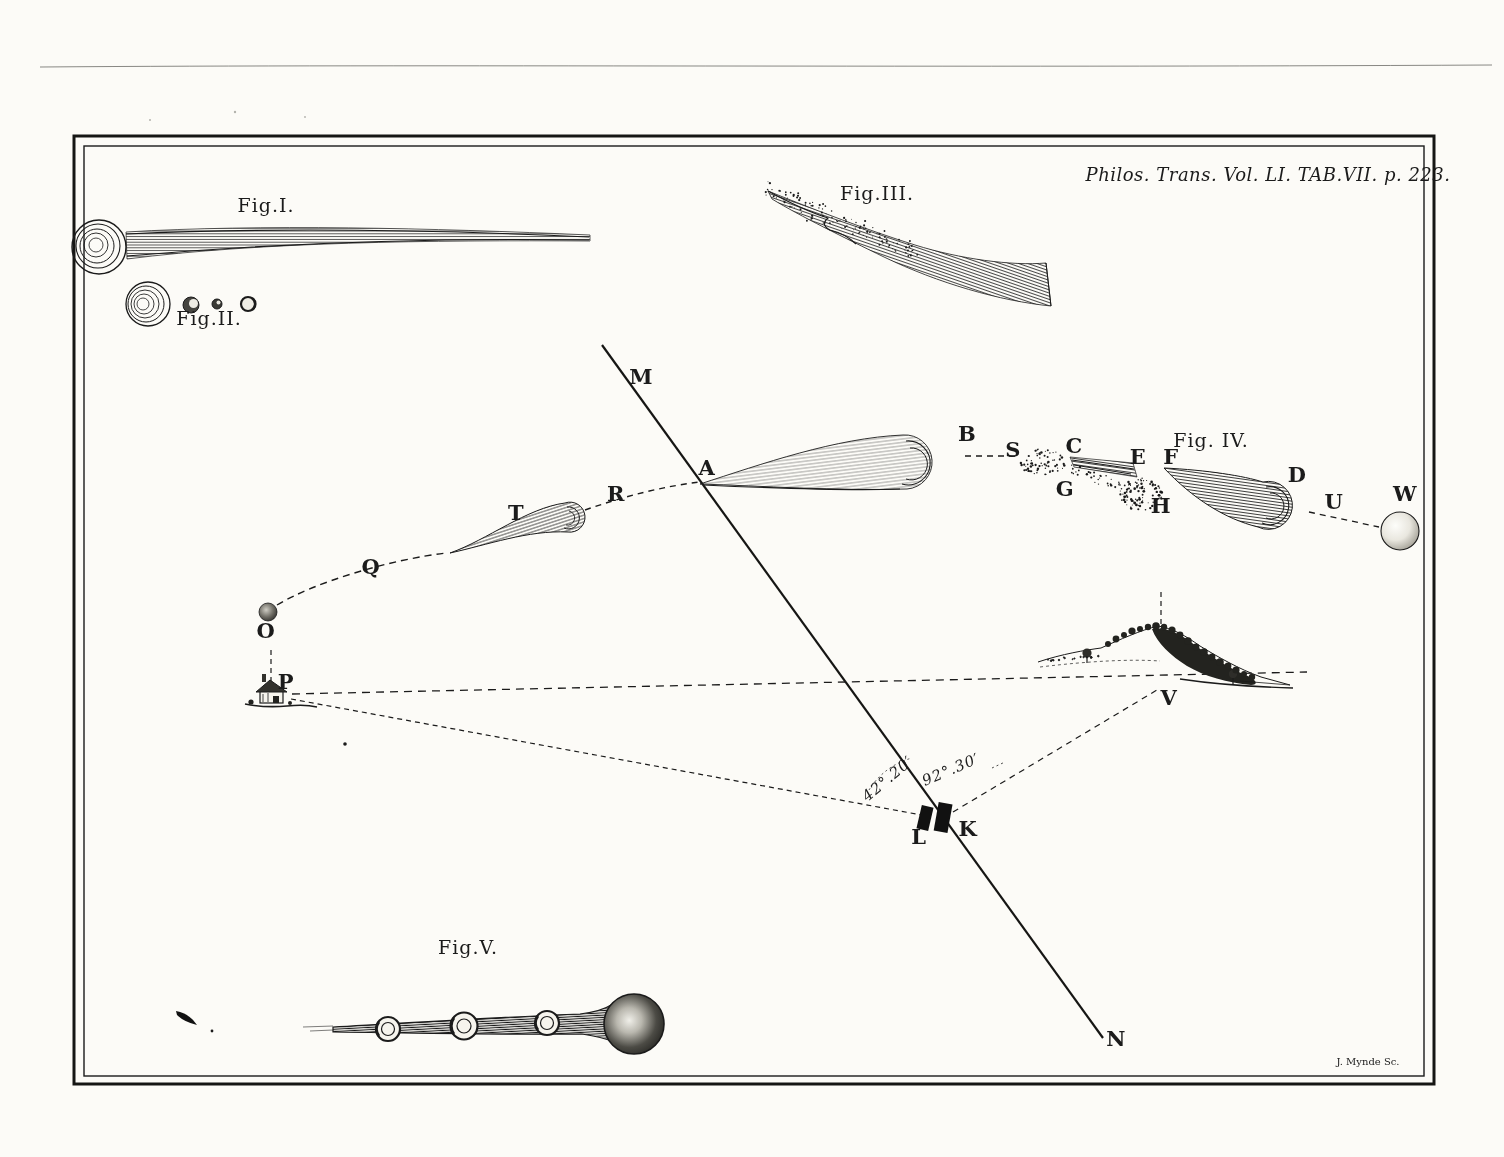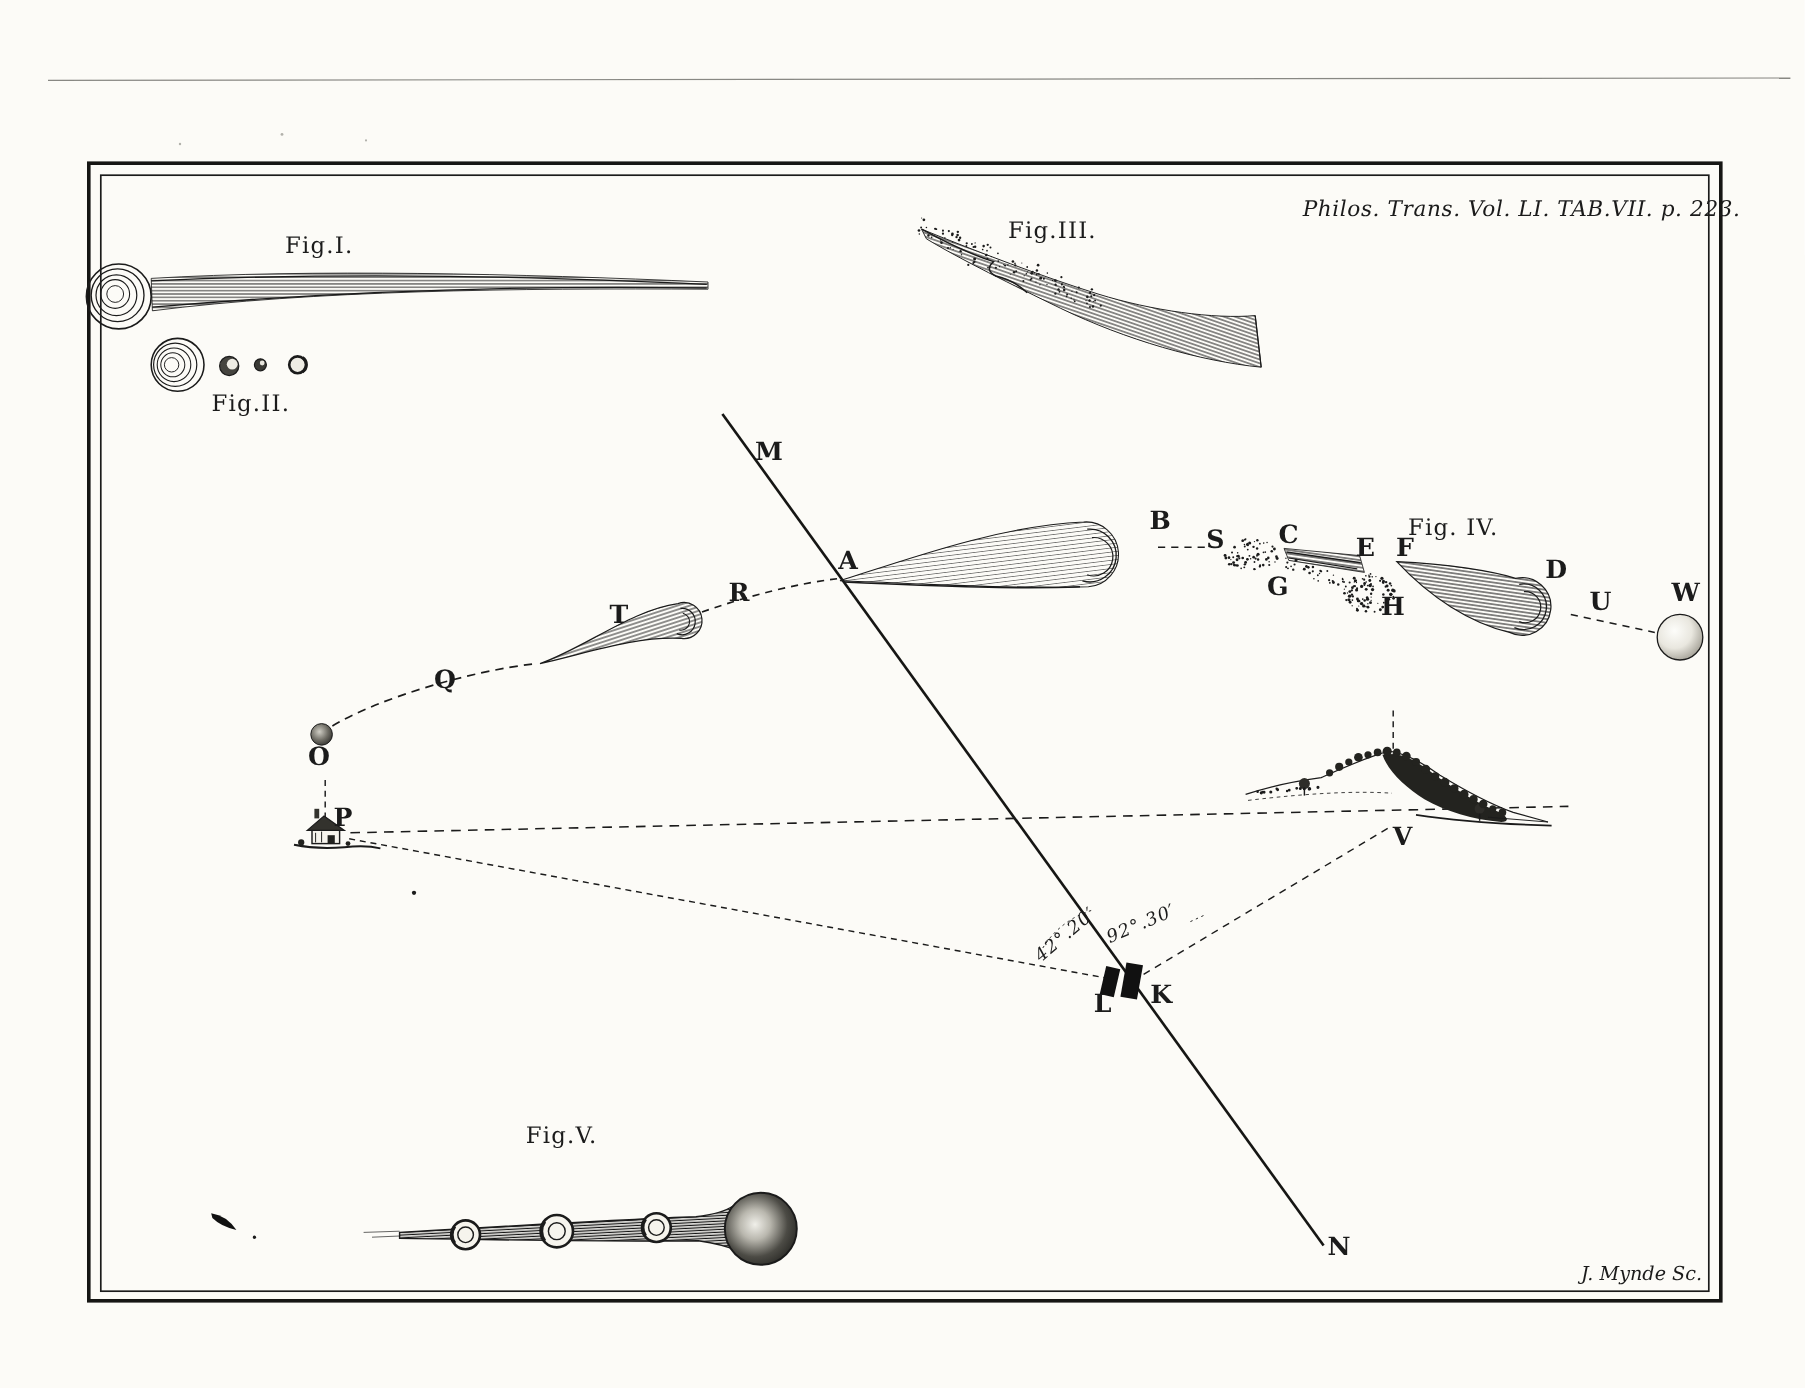--- a/index.html
+++ b/index.html
@@ -4,21 +4,21 @@
 <style>
   html,body{margin:0;padding:0;background:#ffffff;}
   #plate{position:relative;width:1504px;height:1157px;background:#fcfbf7;overflow:hidden;
          font-family:"DejaVu Serif",serif;color:#1b1b1b;}
   #engraving{position:absolute;left:0;top:0;}
   .label{position:absolute;transform:translate(-50%,-50%);white-space:nowrap;color:#1b1b1b;
          font-family:"DejaVu Serif",serif;line-height:1;}
   .pt{font-weight:bold;font-size:21px;letter-spacing:.5px;}
   .fig{font-size:19px;letter-spacing:1px;}
   .cite{font-style:italic;font-size:18px;letter-spacing:.5px;}
-  .sig{font-style:italic;font-size:16px;}
+  .sig{font-size:10px;}
   .ang{font-style:italic;font-size:15px;letter-spacing:1px;}
   .rotA{transform:translate(-50%,-50%) rotate(-40deg);}
   .rotB{transform:translate(-50%,-50%) rotate(-23deg);}
 </style>
 </head>
 <body>
 
 <div id="plate">
 
   <svg id="engraving" width="1504" height="1157" viewBox="0 0 1504 1157">
@@ -565,21 +565,21 @@
       </g>
       <circle cx="634" cy="1024" r="30" fill="url(#gradSphereDark)" stroke-width="1.6"></circle>
       <path d="M176,1011 Q189,1013 197,1025 Q184,1022 177,1015 Z" fill="#111" stroke="none"></path>
       <circle cx="212" cy="1031" r="1.4" fill="#1b1b1b" stroke="none"></circle>
     </g>
   </svg>
 
   <div class="label cite" style="left:1268px;top:175px">Philos. Trans. Vol. LI. TAB.VII. p. 223.</div>
 
   <div class="label fig" style="left:266px;top:205px">Fig.I.</div>
-  <div class="label fig" style="left:209px;top:337px">Fig.II.</div>
+  <div class="label fig" style="left:209px;top:318px">Fig.II.</div>
   <div class="label fig" style="left:877px;top:193px">Fig.III.</div>
   <div class="label fig" style="left:1211px;top:440px">Fig. IV.</div>
   <div class="label fig" style="left:468px;top:947px">Fig.V.</div>
 
   <div class="label pt" style="left:641px;top:376px">M</div>
   <div class="label pt" style="left:1116px;top:1038px">N</div>
   <div class="label pt" style="left:707px;top:467px">A</div>
   <div class="label pt" style="left:967px;top:433px">B</div>
   <div class="label pt" style="left:1013px;top:449px">S</div>
   <div class="label pt" style="left:1074px;top:445px">C</div>

